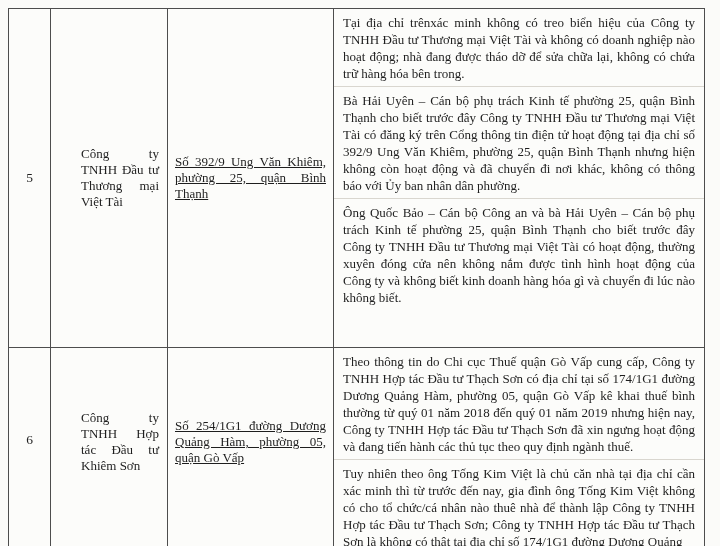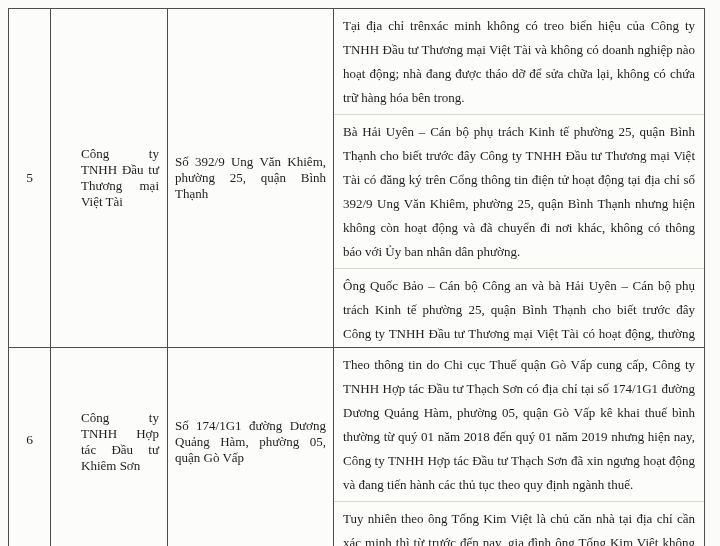--- a/index.html
+++ b/index.html
@@ -41,23 +41,23 @@
   .cell-company {
     width: 95px; flex: 0 0 95px;
     display: flex;
     padding: 4px 8px;
     font-size: 13px; line-height: 16px; margin-left: 22px;
   }
   .cell-address {
     width: 166px; flex: 0 0 166px;
     display: flex;
     padding: 4px 7px;
-    font-size: 13px; line-height: 16px;
+    font-size: 13px; line-height: 16px; text-decoration: underline;
   }
-  .cell-notes { flex: 1 1 auto; font-size: 13px; line-height: 24px; }
+  .cell-notes { flex: 1 1 auto; font-size: 13px; line-height: 17px; }
 
   
   .row-5 .cell-num, .row-5 .cell-company, .row-5 .cell-address { align-items: center; }
   .row-6 .cell-num     { align-items: flex-start; padding-top: 84px; }
   .row-6 .cell-company { align-items: flex-start; padding-top: 62px; }
   .row-6 .cell-address { align-items: flex-start; padding-top: 70px; }
 
   .jtext {
     display: block; width: 100%;
     text-align: justify;
@@ -95,21 +95,21 @@
     </div>
 
     <div class="trow row-6">
       <div class="cell cell-num">
         <span class="num-text">6</span>
       </div>
       <div class="cell cell-company">
         <span class="jtext">Công ty TNHH Hợp tác Đầu tư Khiêm Sơn</span>
       </div>
       <div class="cell cell-address">
-        <span class="jtext">Số 174/1G1 đường Dương Quảng Hàm, phường 05, quận Gò Vấp</span>
+        <span class="jtext">Số 254/1G1 đường Dương Quảng Hàm, phường 05, quận Gò Vấp</span>
       </div>
       <div class="cell cell-notes">
         <div class="note">Theo thông tin do Chi cục Thuế quận Gò Vấp cung cấp, Công ty TNHH Hợp tác Đầu tư Thạch Sơn có địa chỉ tại số 174/1G1 đường Dương Quảng Hàm, phường 05, quận Gò Vấp kê khai thuế bình thường từ quý 01 năm 2018 đến quý 01 năm 2019 nhưng hiện nay, Công ty TNHH Hợp tác Đầu tư Thạch Sơn đã xin ngưng hoạt động và đang tiến hành các thủ tục theo quy định ngành thuế.</div>
         <div class="note">Tuy nhiên theo ông Tống Kim Việt là chủ căn nhà tại địa chỉ cần xác minh thì từ trước đến nay,  gia đình ông Tống Kim Việt không có cho tổ chức/cá nhân nào thuê nhà để thành lập Công ty TNHH Hợp tác Đầu tư Thạch Sơn; Công ty TNHH Hợp tác Đầu tư Thạch Sơn là không có thật tại địa chỉ số 174/1G1 đường Dương Quảng</div>
       </div>
     </div>
 
   </div>
 </div>
 

